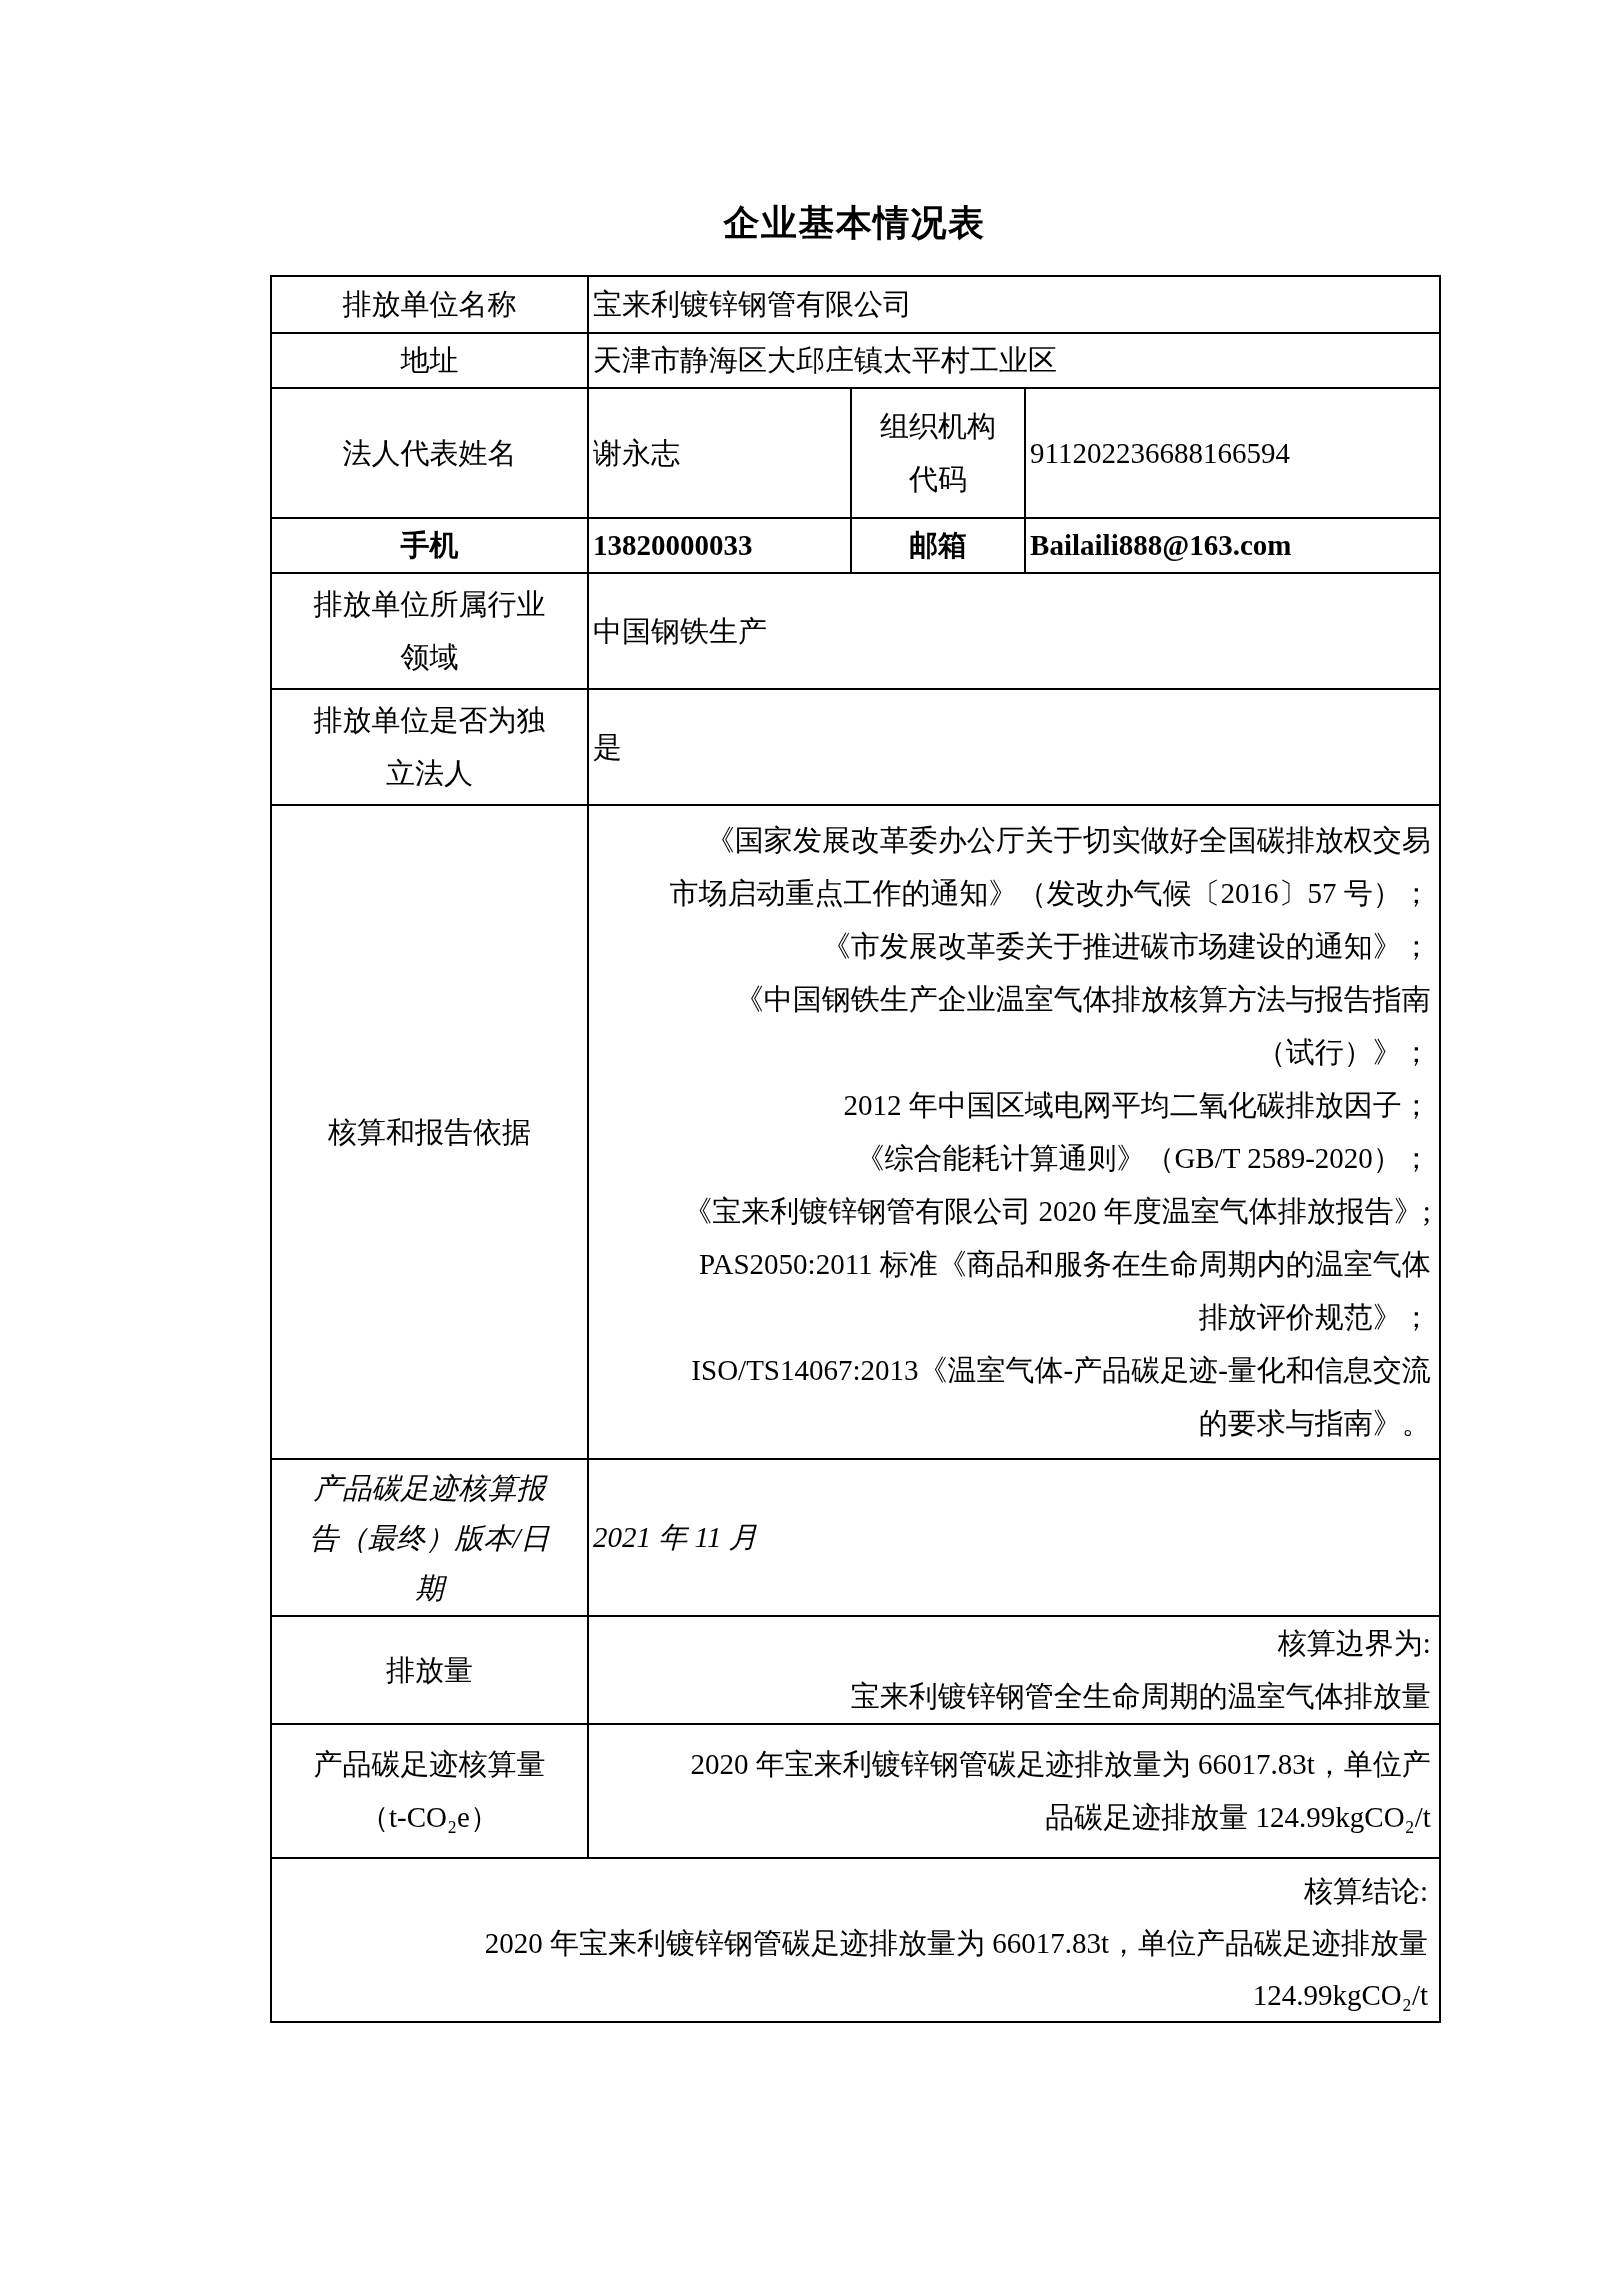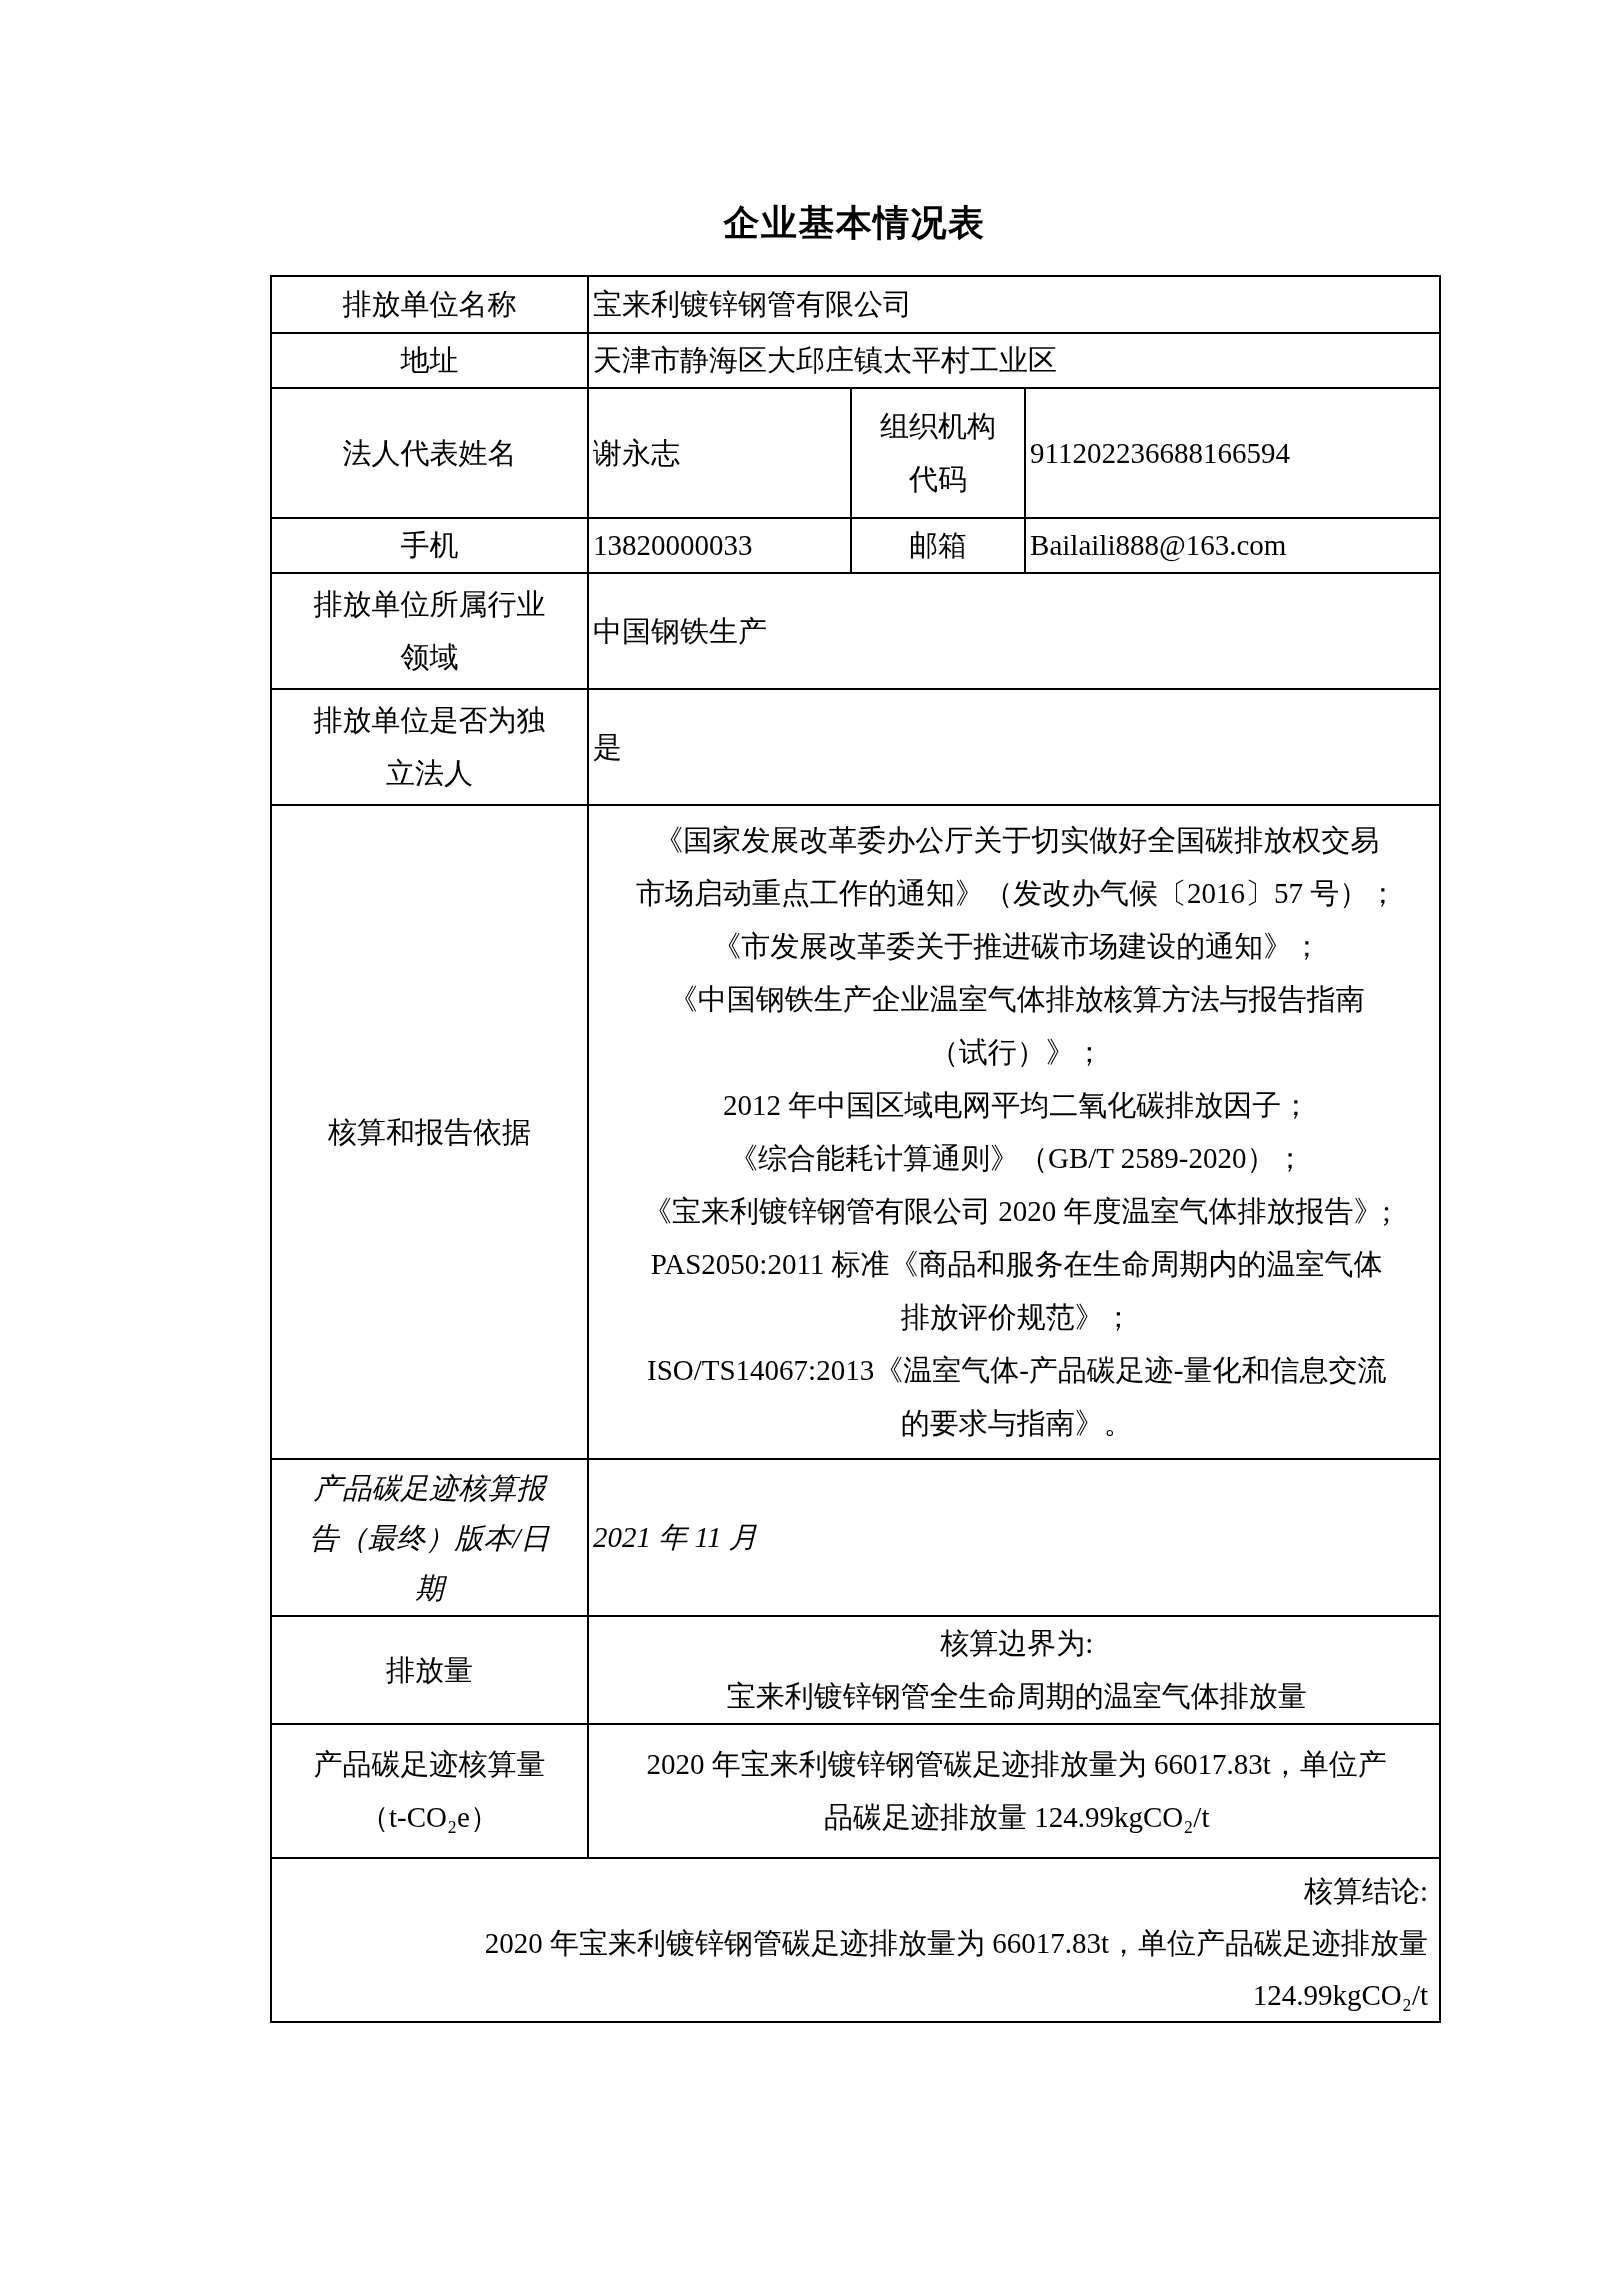--- a/index.html
+++ b/index.html
@@ -22,21 +22,21 @@
     border:2px solid #000;
     font-size:29px;line-height:53px;
     vertical-align:middle;
     white-space:pre-wrap;
     padding:0;
     overflow:hidden;
     word-break:break-all;
   }
   td.lab{text-align:center;padding:0 20px;}
   td.ctr{padding:0 4.1px;margin-top:9px;}
-  td.lft{text-align:center;padding:0 8.2px 0 13.6px;}
+  td.lft{text-align:right;padding:0 8.2px 0 13.6px;}
   td.tight{line-height:50px;}
   td.conclusion{
     vertical-align:top;text-align:right;
     padding:5.5px 11px 0 12.3px;line-height:52px;
   }
 </style>
 </head>
 <body>
 
 <h1 class="doc-title">企业基本情况表</h1>
@@ -57,21 +57,21 @@
       <td class="lab">地址</td>
       <td class="ctr" colspan="3">天津市静海区大邱庄镇太平村工业区</td>
     </tr>
     <tr style="height:130px;">
       <td class="lab">法人代表姓名</td>
       <td class="ctr">谢永志</td>
       <td class="lab">组织机构
 代码</td>
       <td class="ctr">911202236688166594</td>
     </tr>
-    <tr style="height:55px;">
+    <tr style="height:55px;font-weight:bold;">
       <td class="lab">手机</td>
       <td class="ctr">13820000033</td>
       <td class="lab">邮箱</td>
       <td class="ctr">Bailaili888@163.com</td>
     </tr>
     <tr style="height:116px;">
       <td class="lab">排放单位所属行业
 领域</td>
       <td class="ctr" colspan="3">中国钢铁生产</td>
     </tr>

